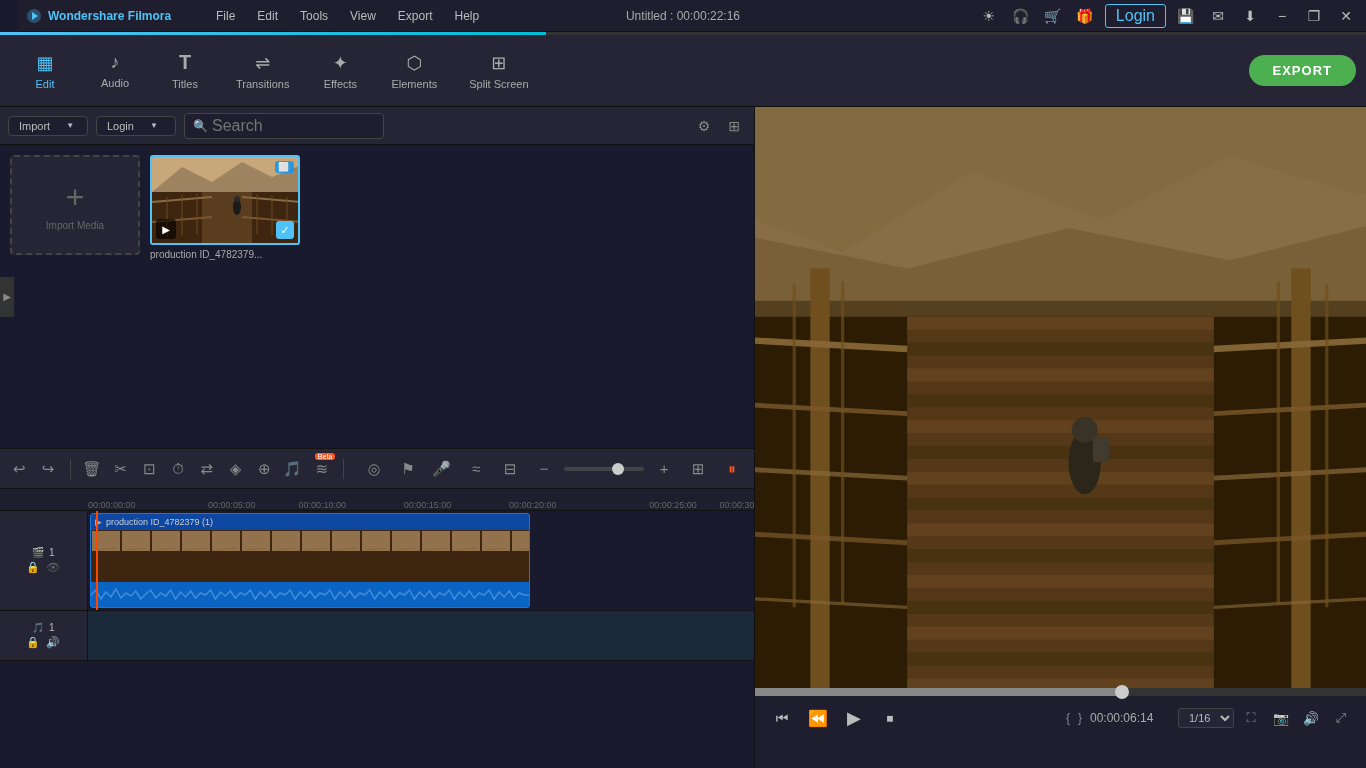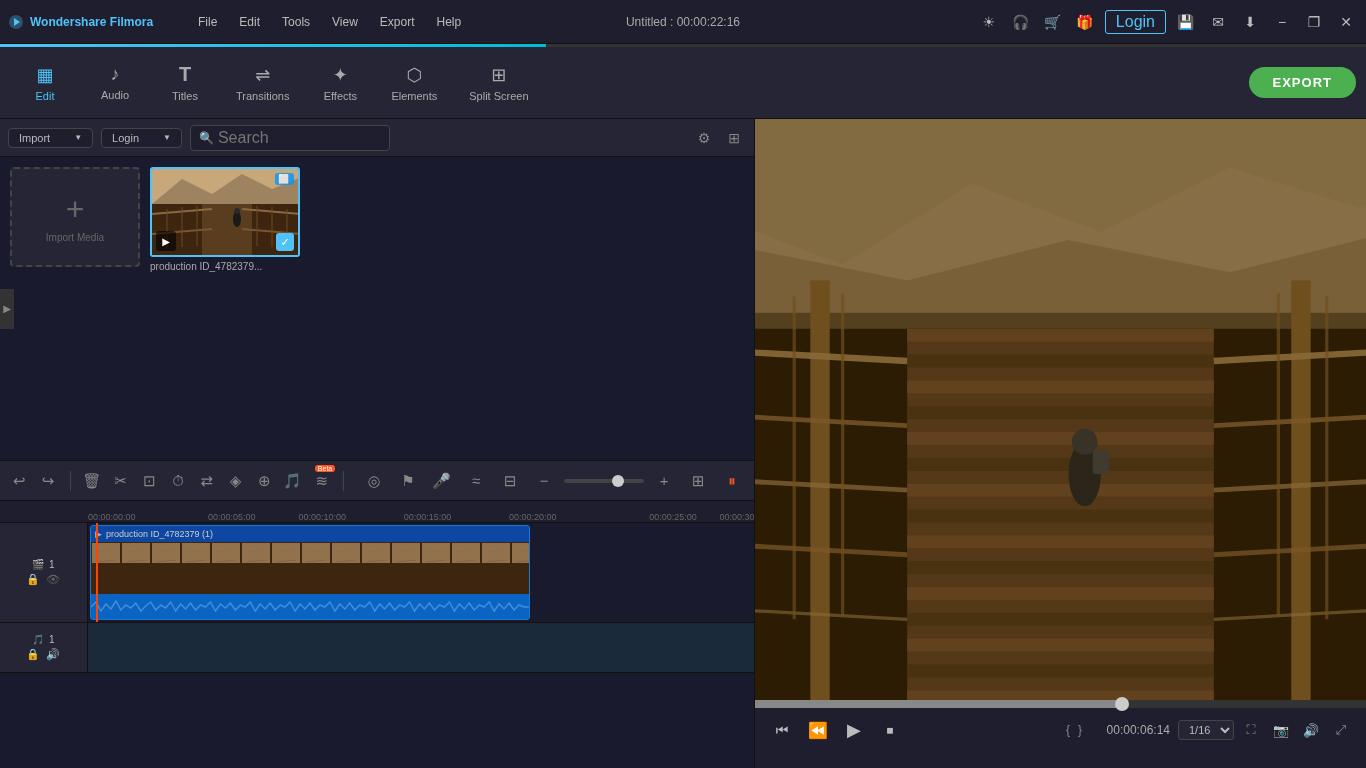--- a/index.html
+++ b/index.html
@@ -9,26 +9,27 @@
       background: #1a1a2e;
       font-family: 'Segoe UI', Arial, sans-serif;
       font-size: 12px;
       color: #ccc;
       overflow: hidden;
       user-select: none;
     }
 
     
     #titlebar {
-      height: 44px;
+      height: 32px;
       background: #1e1e2e;
       display: flex;
       align-items: center;
       padding: 0 8px;
       border-bottom: 1px solid #111;
+      margin-left: 18px;
     }
     #titlebar .app-logo {
       display: flex;
       align-items: center;
       gap: 6px;
       color: #4fc3f7;
       font-weight: bold;
       font-size: 12px;
       min-width: 180px;
     }
@@ -154,21 +155,21 @@
       background: #252535;
       display: flex;
       align-items: center;
       padding: 0 8px;
       gap: 8px;
       border-bottom: 1px solid #111;
     }
     .dropdown-btn {
       display: flex;
       align-items: center;
-      gap: 20px;
+      gap: 12px;
       background: #1e1e2e;
       border: 1px solid #444;
       color: #bbb;
       padding: 3px 10px;
       border-radius: 4px;
       cursor: pointer;
       font-size: 11px;
       min-width: 80px;
     }
     .dropdown-btn .arrow { font-size: 8px; margin-left: 4px; }
@@ -489,21 +490,20 @@
     .preview-time-right {
       margin-left: auto;
       display: flex;
       align-items: center;
       gap: 8px;
     }
     .preview-time {
       font-size: 12px;
       color: #aaa;
       min-width: 80px;
-      text-align: right;
     }
     .preview-extra-btns {
       display: flex;
       align-items: center;
       gap: 4px;
     }
     .preview-extra-btn {
       width: 26px; height: 26px;
       display: flex; align-items: center; justify-content: center;
       color: #888; cursor: pointer; border-radius: 3px; font-size: 13px;

